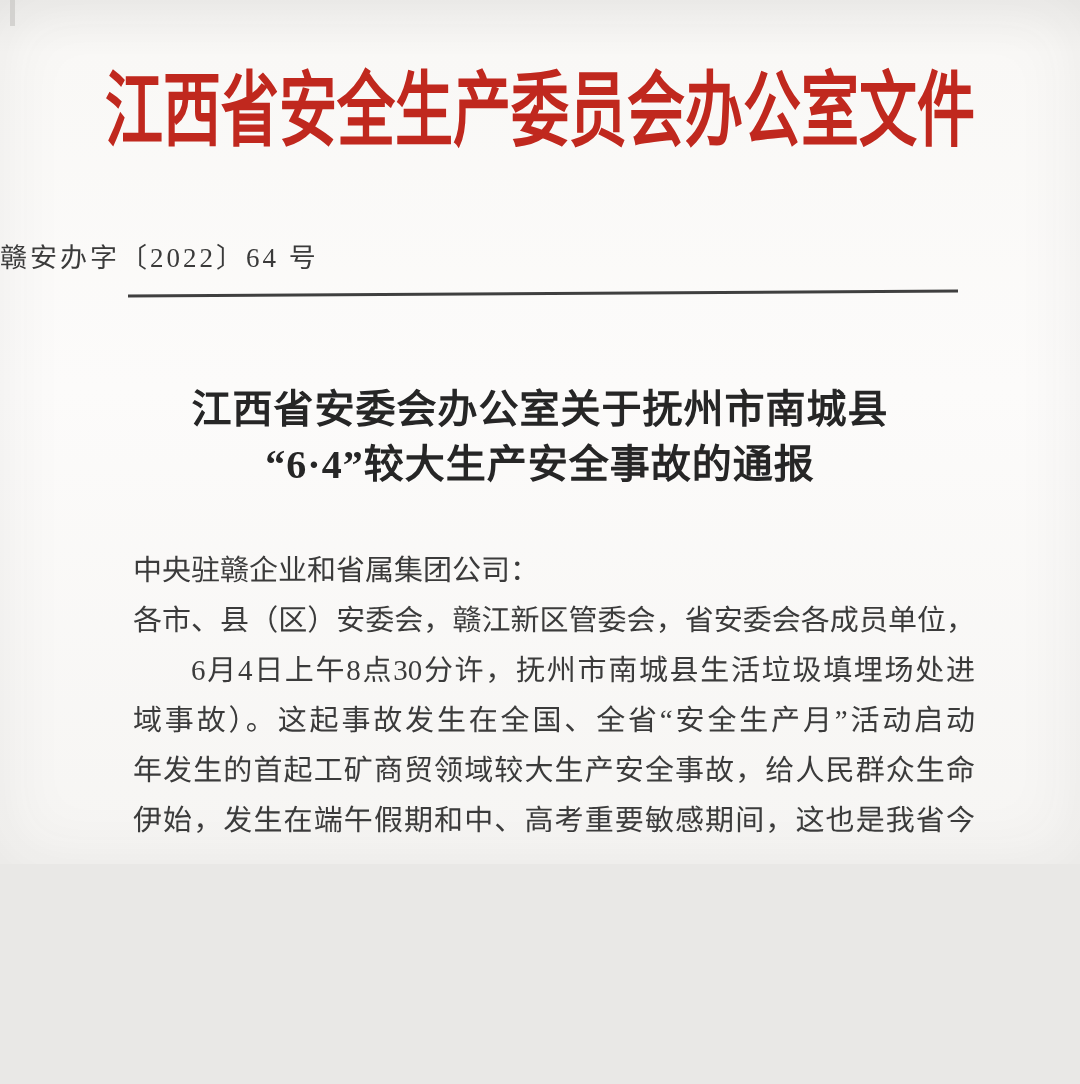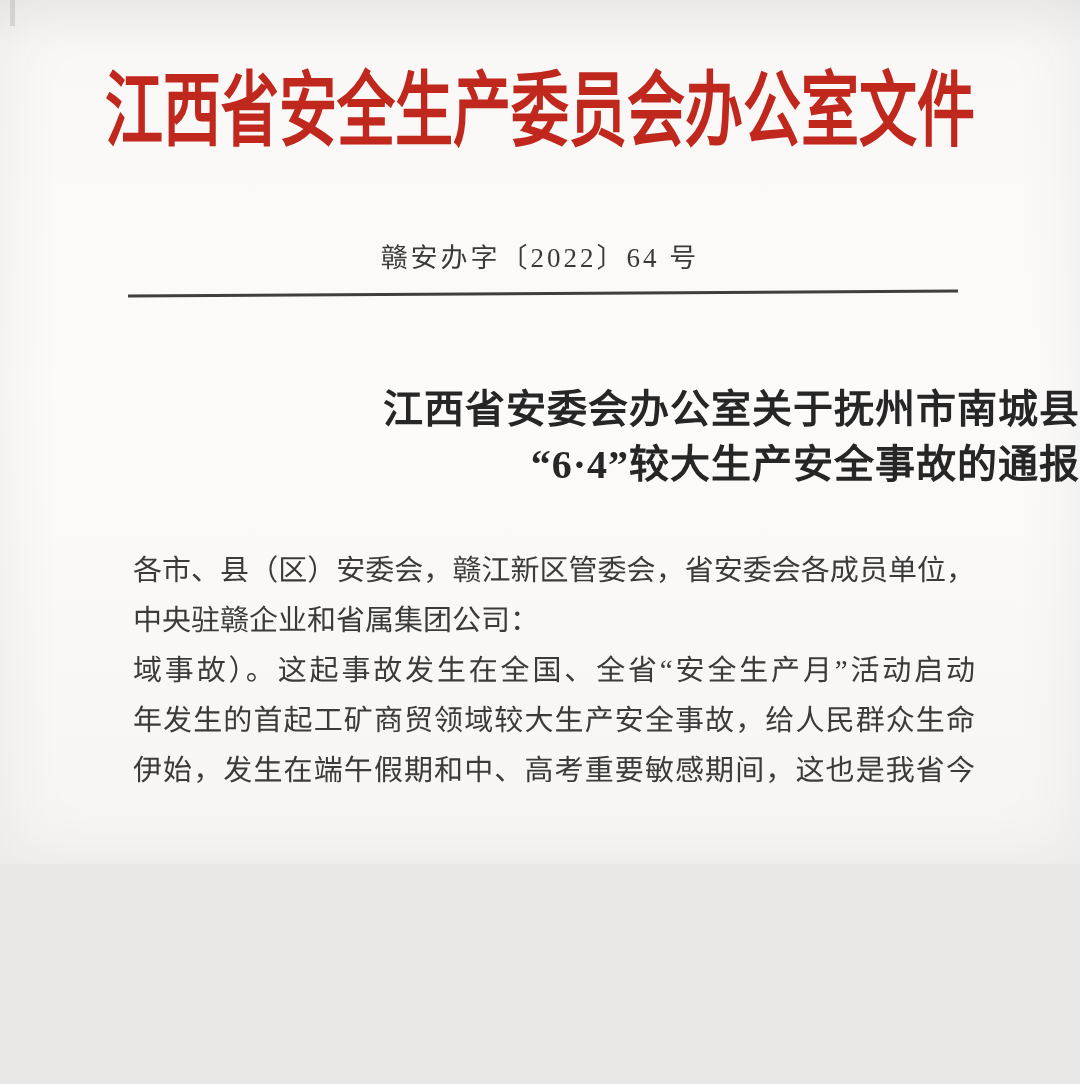--- a/index.html
+++ b/index.html
@@ -37,38 +37,38 @@
     font-weight: bold;
     letter-spacing: 0px;
     color: #c0281e;
     transform: scaleY(1.42);
     transform-origin: top center;
     white-space: nowrap;
   }
   .doc-number {
     position: absolute;
     top: 236px; left: 0; right: 0;
-    text-align: center;
+    text-align: left;
     font-size: 27px;
     color: #3a3a3a;
     letter-spacing: 3px;
     font-family: Liberation Serif, serif;
   }
   .rule {
     position: absolute;
     top: 292px; left: 128px;
     width: 830px; height: 3px;
     background: #3f3f3f;
     transform: rotate(-0.35deg);
     border: none;
   }
   .doc-title {
     position: absolute;
     top: 382px; left: 0; right: 0;
-    text-align: right;
+    text-align: center;
     font-size: 40px;
     font-weight: bold;
     line-height: 55px;
     color: #262626;
     letter-spacing: 1px;
   }
   .body-block {
     position: absolute;
     top: 545px; left: 133px;
     width: 842px;
@@ -108,23 +108,24 @@
   <div class="doc-number">赣安办字〔2022〕64 号</div>
 
   <div class="rule" style="background: rgb(63, 63, 63);"></div>
 
   <div class="doc-title">
     <div>江西省安委会办公室关于抚州市南城县</div>
     <div>“6·4”较大生产安全事故的通报</div>
   </div>
 
   <div class="body-block" style="color: rgb(59, 59, 59);">
+    <div class="line">中央驻赣企业和省属集团公司：</div>
     <div class="line justify">各市、县（区）安委会，赣江新区管委会，省安委会各成员单位，</div>
-    <div class="line">中央驻赣企业和省属集团公司：</div>
 
+    <div class="line justify indent">6月4日上午8点30分许，抚州市南城县生活垃圾填埋场处进</div>
     <div class="line justify">域事故）。这起事故发生在全国、全省“安全生产月”活动启动</div>
     <div class="line justify">年发生的首起工矿商贸领域较大生产安全事故，给人民群众生命</div>
     <div class="line justify">伊始，发生在端午假期和中、高考重要敏感期间，这也是我省今</div>
   </div>
 
   <div class="page-number">— 1 —</div>
 
 </div>
 
 </body></html>

